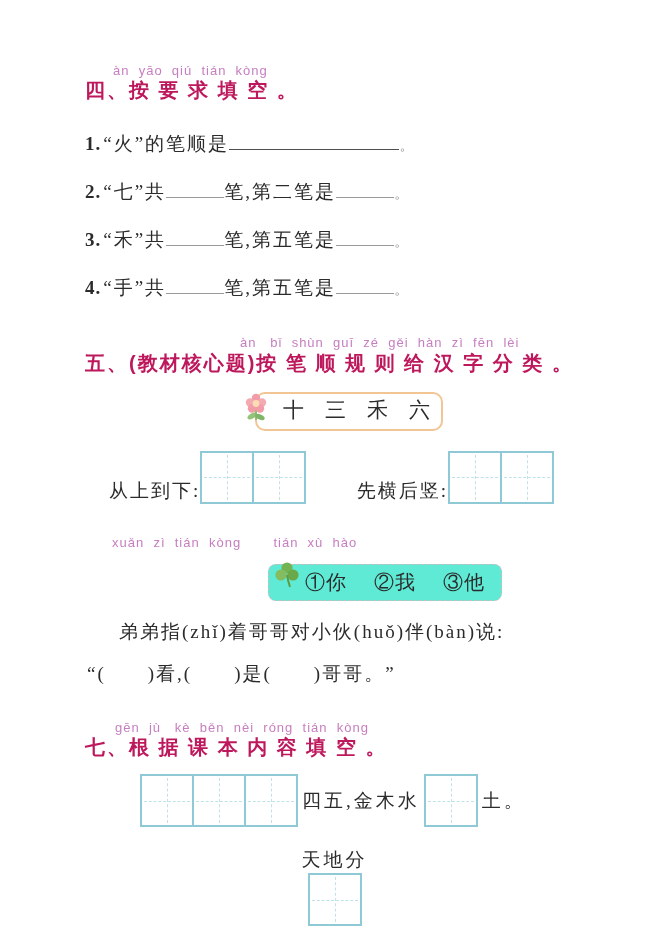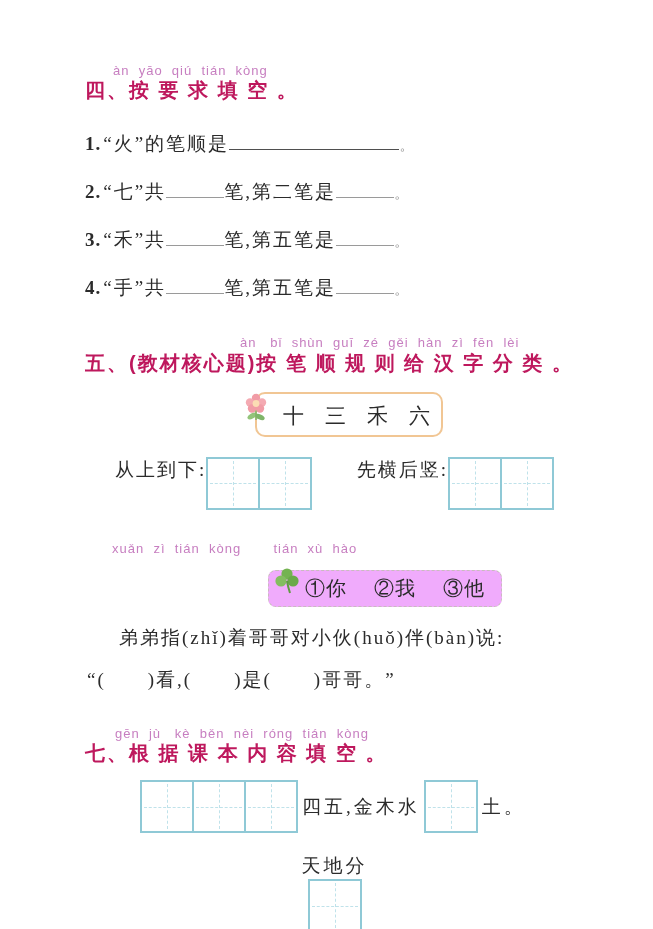--- a/index.html
+++ b/index.html
@@ -50,29 +50,29 @@
   }
   .blank.long { width: 170px; border-bottom-color: #4f4f4f; }
   .blank.short { width: 58px; }
   .endmark { color: #8f8f8f; font-size: 15px; }
 
   
   .charbox-wrap { margin: 16px 0 0 170px; position: relative; width: 188px; }
   .charbox {
     border: 2px solid #f1c694;
     border-radius: 10px;
-    padding: 8px 10px 5px 26px;
+    padding: 2px 10px 5px 26px;
     font-size: 21px;
     white-space: pre;
     background: #fff;
   }
   .flower { position: absolute; left: -12px; top: 0px; }
 
   
-  .gridrow { display: flex; align-items: flex-start; margin: 20px 0 0 30px; }
+  .gridrow { display: flex; align-items: flex-end; margin: 20px 0 0 24px; }
   .gridlabel { font-size: 19px; letter-spacing: 2px; white-space: nowrap; }
   .tzg { display: inline-flex; vertical-align: middle; }
   .tzg .cell {
     width: 54px; height: 53px;
     border: 2px solid #8fc9d6;
     position: relative;
     background: #fff;
   }
   .tzg .cell + .cell { margin-left: -2px; }
   .tzg .cell::before {
@@ -86,21 +86,21 @@
   .gap { width: 88px; }
 
   
   .optbox {
     margin: 14px 0 0 183px;
     display: inline-flex;
     align-items: center;
     border: 1.6px dashed #c9bcbe;
     border-radius: 8px;
     padding: 4px 16px 4px 6px;
-    background: #f0abfc;
+    background: #5eead4;
   }
   .optbox .options { font-size: 20px; letter-spacing: 1px; white-space: pre; }
   .clover { margin-right: 6px; margin-top: -10px; }
 
   .sentence { font-size: 19px; letter-spacing: 2px; line-height: 30px; white-space: nowrap; }
   .s6-line1 { margin: 16px 0 0 34px; }
   .s6-line2 { margin: 12px 0 0 2px; }
 
   
   .s7row { display: flex; align-items: center; margin-top: 14px; }

